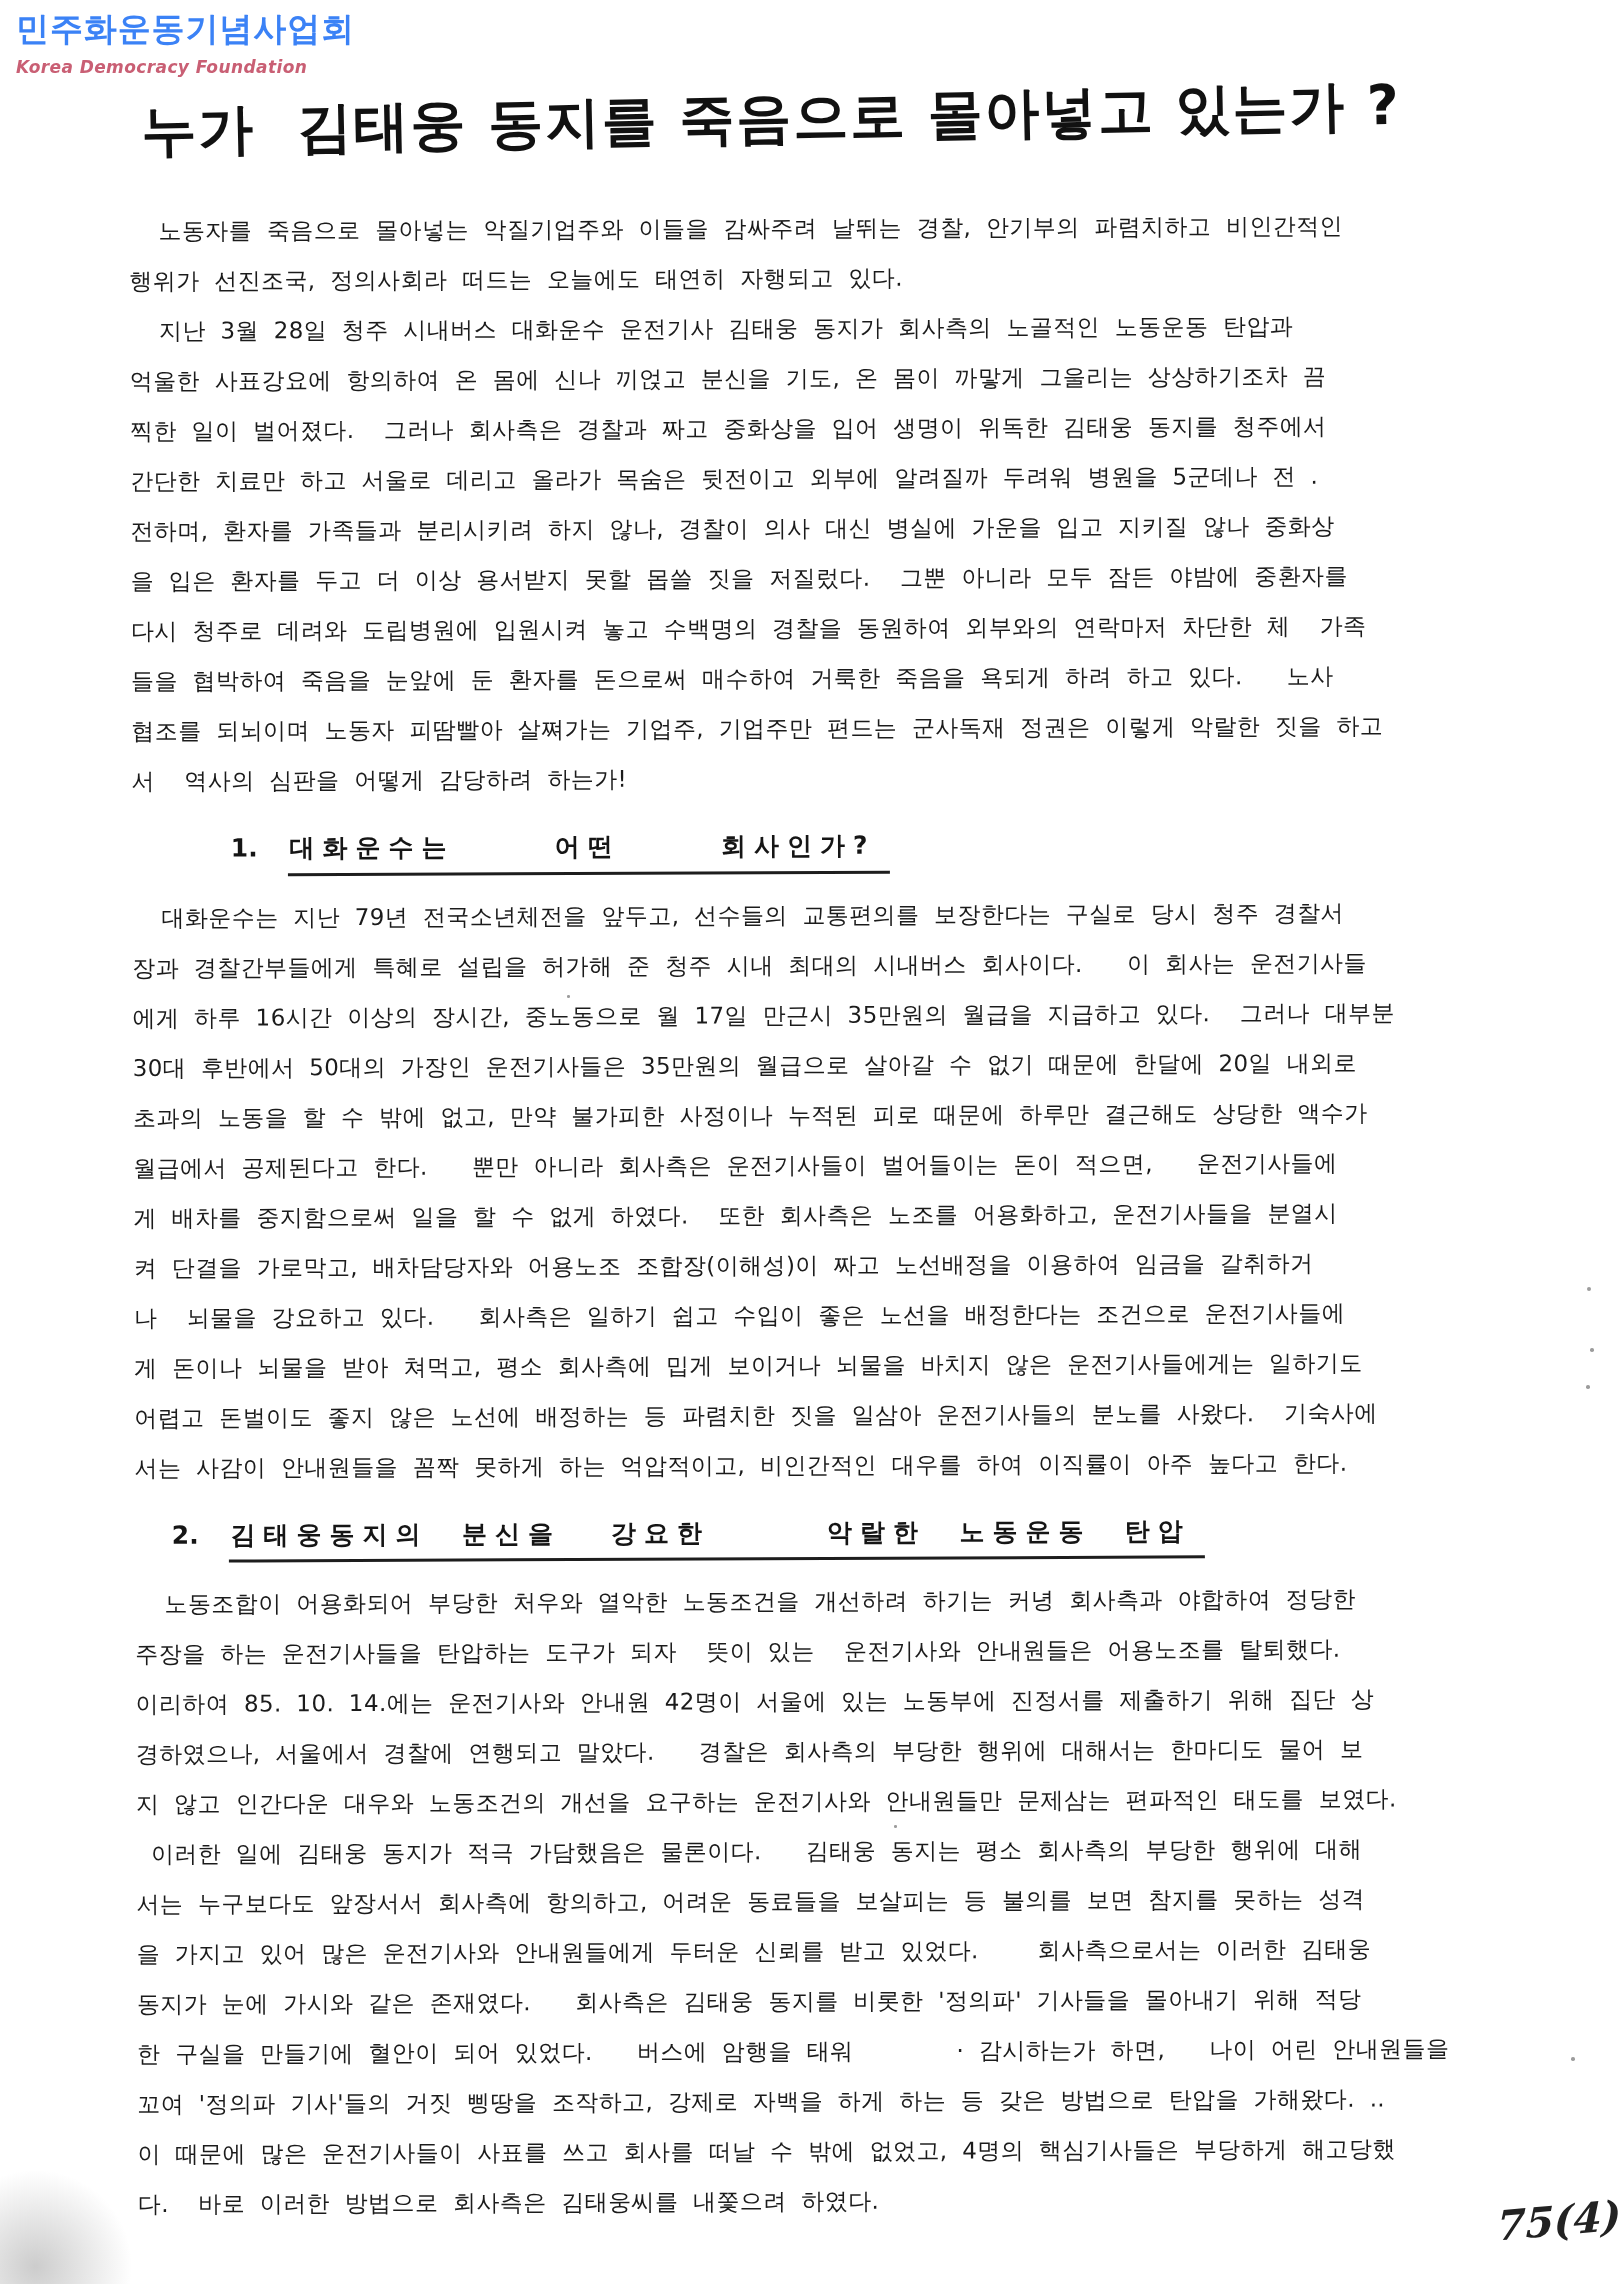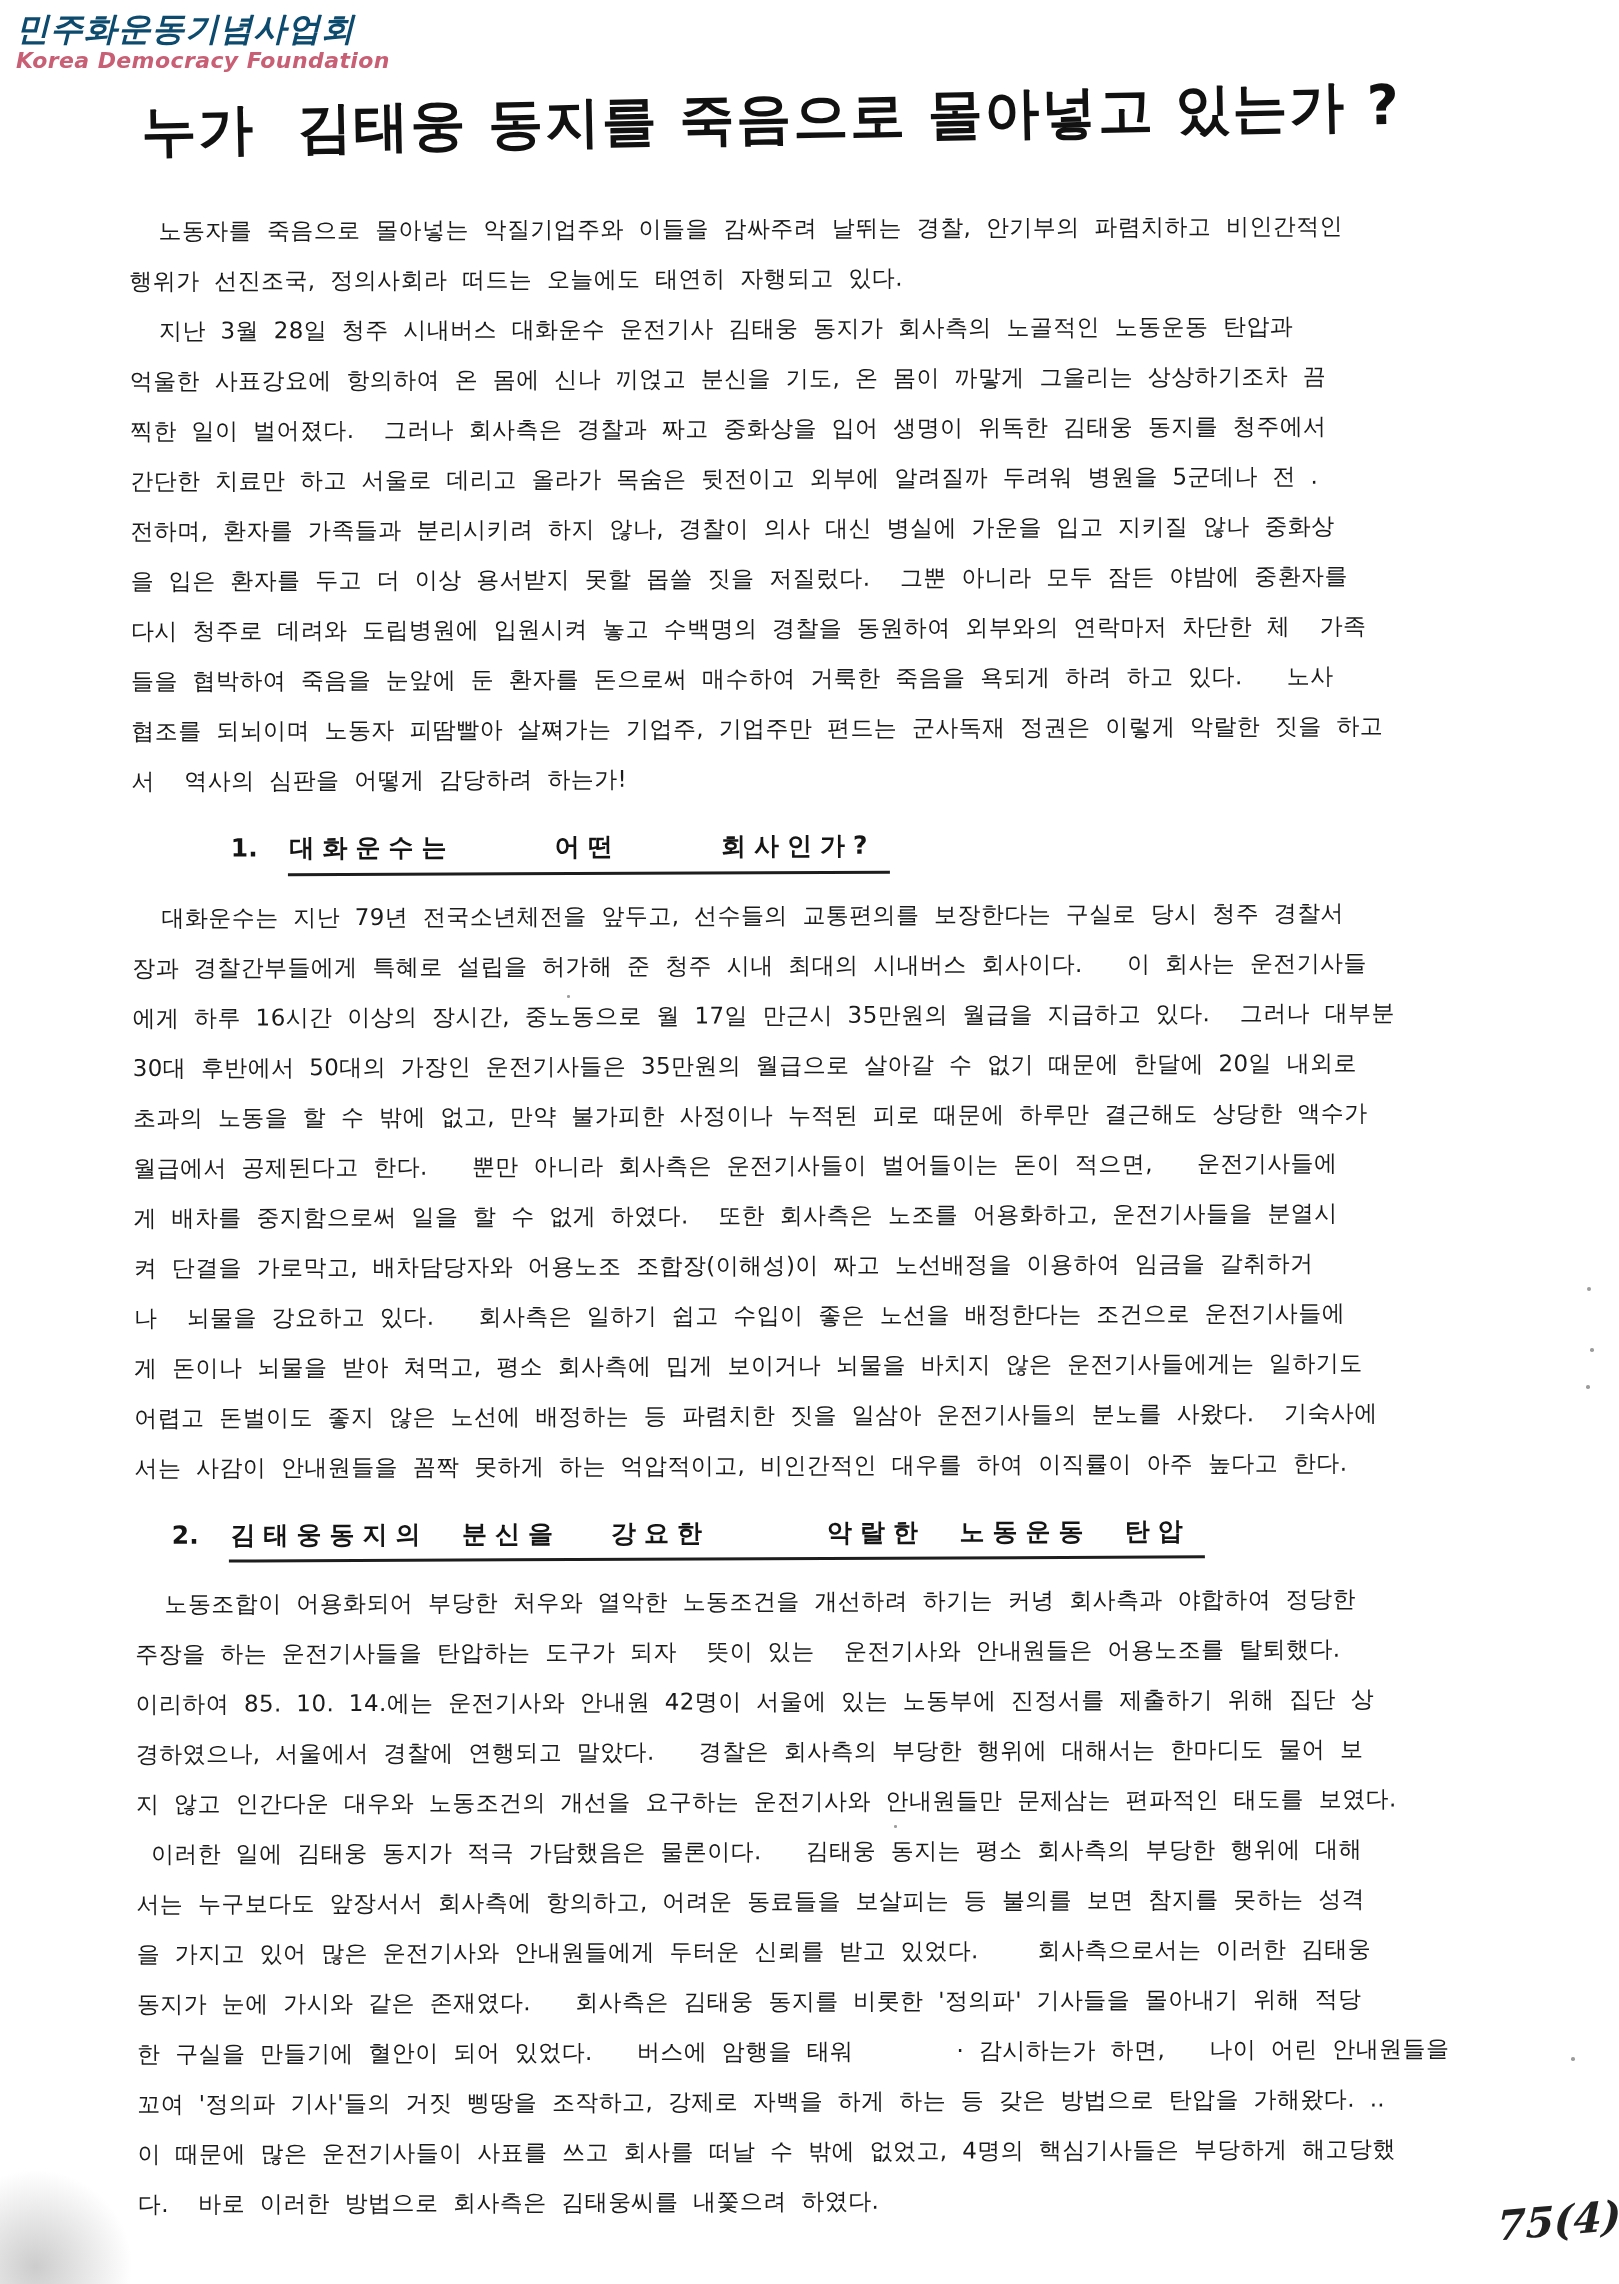--- a/index.html
+++ b/index.html
@@ -7,26 +7,26 @@
     width:1619px; height:2284px;
     background:#ffffff;
     position:relative;
     overflow:hidden;
     font-family:"DejaVu Sans", sans-serif;
     color:#1b1b1b;
   }
   
   .logo { position:absolute; top:10.6px; left:16px; }
   .logo-kr {
-    font-size:33px; font-weight:bold; font-style:italic;
-    color:#0c4a6e; letter-spacing:0.9px; line-height:35px;
+    font-size:33px; font-weight:bold; 
+    color:#3b82f6; letter-spacing:0.9px; line-height:35px;
   }
   .logo-en {
-    font-size:22px; font-weight:bold; font-style:italic;
-    color:#c95f74; letter-spacing:0.4px; margin-top:2px;
+    font-size:17px; font-weight:bold; font-style:italic;
+    color:#c95f74; letter-spacing:0.4px; margin-top:11px;
   }
   
   .doc-title {
     position:absolute; top:82px; left:106px; width:1330px;
     text-align:center;
     font-size:55px; font-weight:bold;
     letter-spacing:1.8px; white-space:pre;
     transform:rotate(-1.2deg);
     color:#111;
   }

